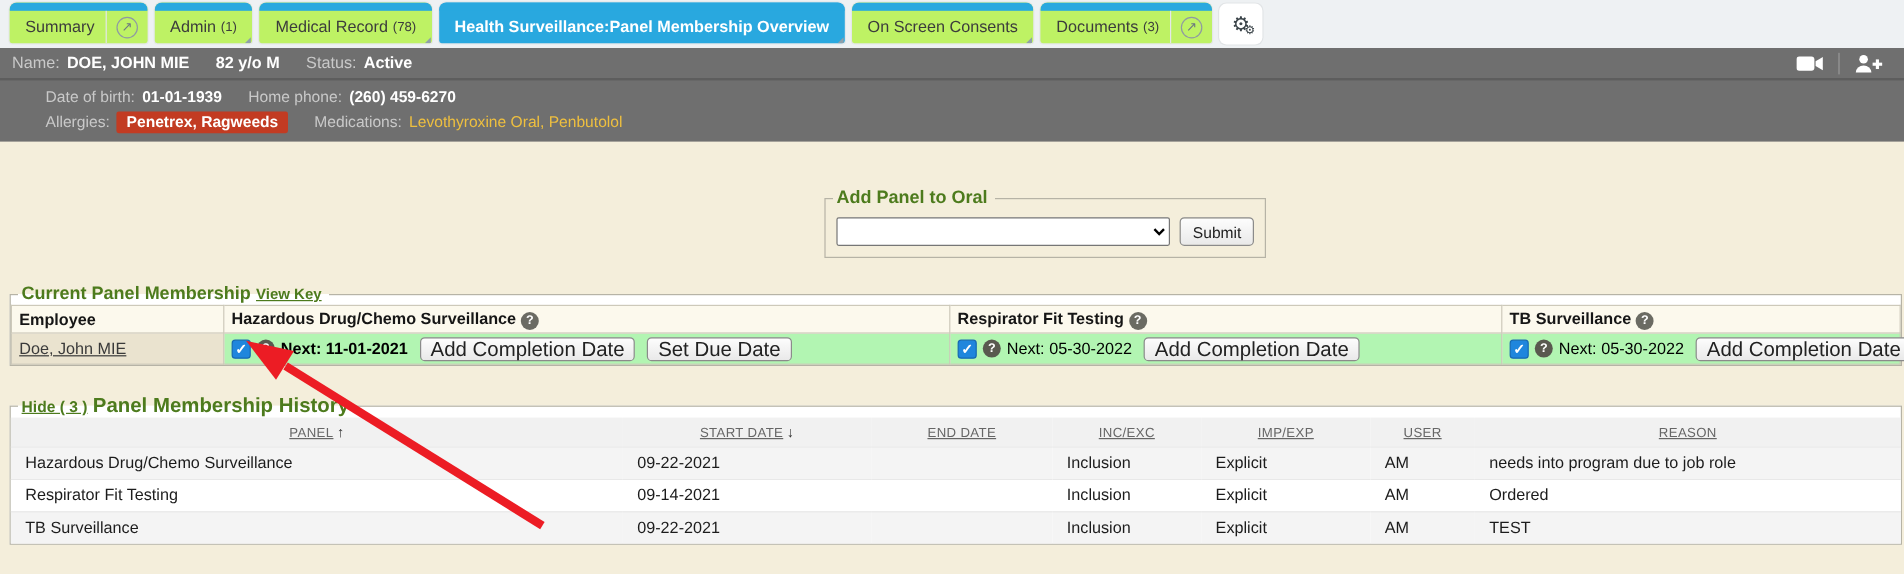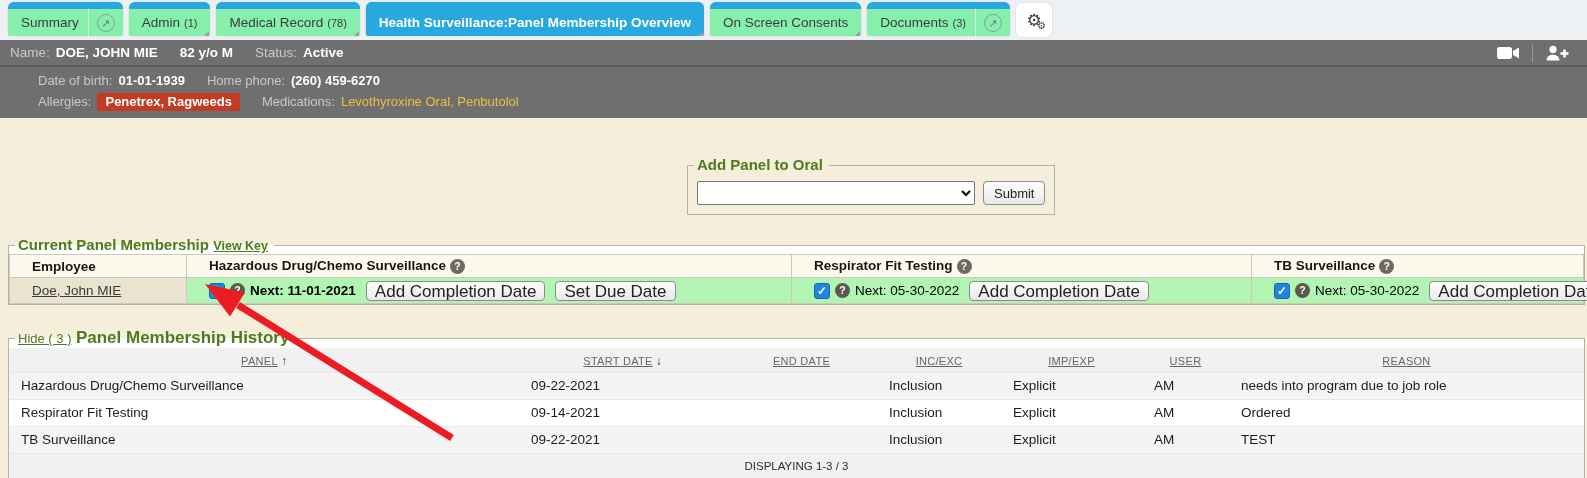--- a/index.html
+++ b/index.html
@@ -9,21 +9,21 @@
     font-family:"Liberation Sans", sans-serif;
     background:#f4eedb; position:relative;
   }
 
   
   .tabbar {
     height:40px; background:#eef1f3; display:flex; align-items:flex-start;
     padding:2px 0 0 8px; gap:6px;
   }
   .tab {
-    position:relative; background:#86efac; border-radius:6px 6px 2px 2px;
+    position:relative; background:#bef264; border-radius:6px 6px 2px 2px;
     overflow:hidden; display:flex; flex-direction:column; cursor:pointer;
     box-shadow:0 0 0 1px rgba(0,0,0,0.04);
   }
   .tab .stripe { height:7px; background:#29a8df; }
   .tab .tab-body {
     display:flex; align-items:center; height:27px; padding:0 13px;
     font-size:13.5px; color:#3c3c3c; white-space:nowrap;
   }
   .tab .count { font-size:11px; margin-left:4px; color:#3c3c3c; }
   .tab.active { background:#29a8df; }
@@ -87,21 +87,21 @@
     font-family:"Liberation Sans", sans-serif;
     background:linear-gradient(#fdfdfd,#e9e9e9); border:1px solid #8b8b8b;
     border-radius:4px; color:#222; cursor:pointer;
   }
   .btn.submit { font-size:13px; height:24px; padding:0 10px; }
   .btn.small { font-size:17px; height:20px; padding:0 8px; white-space:nowrap; }
 
   
   .cpm { margin:21px 2px 0 8px; background:#fff; }
   .cpm-table { width:100%; border-collapse:collapse; table-layout:fixed; }
-  .cpm-table td { border:1px solid #cdc9ba; padding:0 22px; height:23px; font-size:13.5px; }
+  .cpm-table td { border:1px solid #cdc9ba; padding:0 6px; height:23px; font-size:13.5px; }
   .cpm-head td { background:#fcf9ed; font-weight:bold; color:#161616; }
   .cpm-row td { height:26px; }
   .cpm-row .emp { background:#eae3cf; }
   .cpm-row .emp a { color:#3a3a3a; text-decoration:underline; cursor:pointer; font-size:13.5px; }
   .cpm-row .green { background:#b2f5b2; }
   .cellflex { display:flex; align-items:center; gap:5px; }
   .cbx {
     width:16px; height:16px; background:#1f86dd; border:1px solid #1668b3; border-radius:3px;
     color:#fff; font-size:12px; font-weight:bold; line-height:14px; text-align:center;
     display:inline-block; cursor:pointer; flex:0 0 auto;
@@ -111,21 +111,21 @@
     font-size:10.5px; font-weight:bold; line-height:15px; text-align:center;
     display:inline-block; cursor:pointer; flex:0 0 auto;
   }
   .help.hd { background:#6b6b63; margin-left:4px; }
   .next { white-space:nowrap; }
   .next.overdue { font-weight:bold; }
   .cellflex .btn.small { margin-left:5px; }
 
   
   .hist { margin:23px 2px 0 8px; background:#fff; }
-  .hide-link { color:#4d7b1d; font-weight:normal; font-size:13px; text-decoration:underline; cursor:pointer; }
+  .hide-link { color:#4d7b1d; font-weight:bold; font-size:13px; text-decoration:underline; cursor:pointer; }
   .hist-table { width:100%; border-collapse:collapse; table-layout:fixed; }
   .hist-head th {
     background:#f1f1f1; text-align:center; font-weight:normal; height:24px; padding:0 12px;
   }
   .hist-head a {
     color:#666; font-size:11px; text-decoration:underline; cursor:pointer; letter-spacing:0.3px;
   }
   .sort { color:#333; font-size:12px; font-weight:bold; margin-left:3px; }
   .hist-table td { font-size:13.5px; color:#1c1c1c; height:27px; padding:0 12px; border-top:1px solid #e8e8e8; }
   .hist-row:nth-child(odd) td { background:#fff; }
@@ -356,23 +356,20 @@
       </tr>
       <tr class="hist-row">
         <td>TB Surveillance</td>
         <td>09-22-2021</td>
         <td></td>
         <td>Inclusion</td>
         <td>Explicit</td>
         <td>AM</td>
         <td>TEST</td>
       </tr>
-      <tr class="hist-foot">
-        <td colspan="7">DISPLAYING 1-3 / 3</td>
-      </tr>
     </tbody>
       </table>
   </fieldset>
 
 </div>
 
 <svg class="arrow-overlay" viewBox="0 0 1587 478">
   <line x1="452" y1="438" x2="238" y2="305" stroke="#ec1c24" stroke-width="7"></line>
   <polygon points="205,284 245,292.5 230,316.5" fill="#ec1c24"></polygon>
 </svg>

